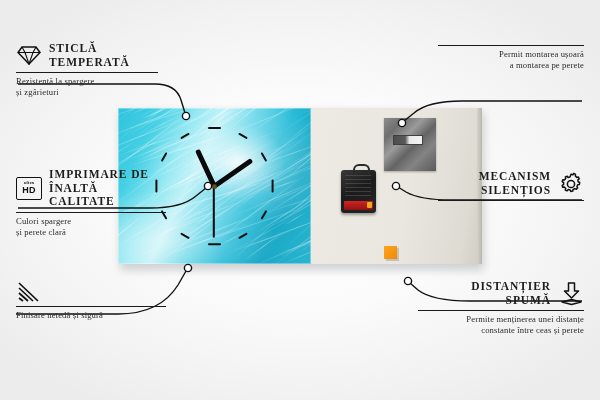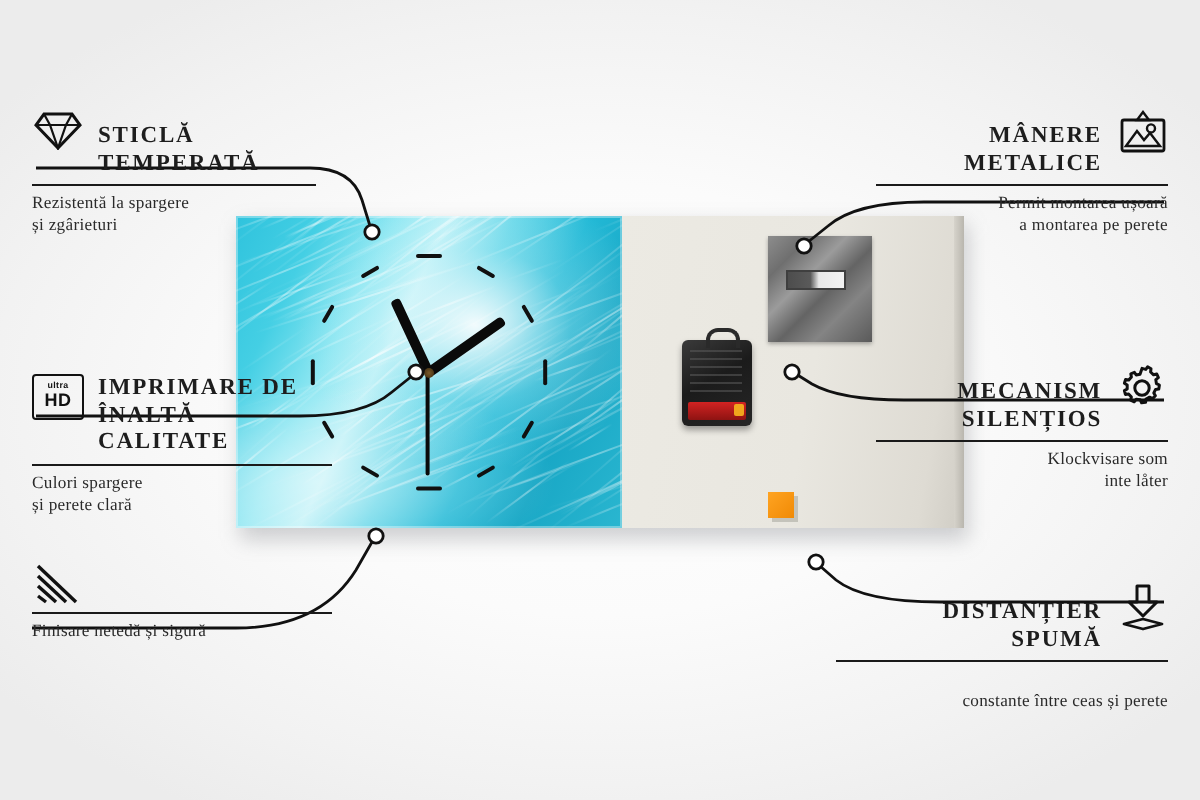--- a/index.html
+++ b/index.html
@@ -55,21 +55,21 @@
   .hand{position:absolute;background:#0a0a0a;transform-origin:left center;border-radius:2px;}
   .pin{position:absolute;width:5px;height:5px;border-radius:50%;
     background:radial-gradient(circle,#7a5a2a,#3a2a10);}
   
   svg.lines{position:absolute;left:0;top:0;width:600px;height:400px;pointer-events:none;}
   
   .label{position:absolute;}
   .label .head{display:flex;align-items:center;gap:7px;}
   .label.right .head{justify-content:flex-end;}
   .ttl{font-family:"Liberation Serif",serif;font-weight:700;font-size:11.5px;
-    letter-spacing:.9px;color:#1d1d1d;line-height:13.5px;text-transform:uppercase;margin-top:20px;}
+    letter-spacing:.9px;color:#1d1d1d;line-height:13.5px;text-transform:uppercase;}
   .label.right .ttl{text-align:right;}
   .rule{height:1px;background:#1a1a1a;margin:3px 0 3px 0;}
   .sub{font-family:Liberation Serif, serif;font-size:8.6px;color:#2a2a2a;
     line-height:11px;letter-spacing:.15px;}
   .label.right .sub{text-align:right;}
   .ico{flex:0 0 auto;display:flex;align-items:center;justify-content:center;
     width:26px;height:23px;color:#111;}
   .ico svg{display:block;}
   .hdbox{width:24px;height:21px;border:1.4px solid #111;border-radius:2px;
     display:flex;flex-direction:column;align-items:center;justify-content:center;line-height:1;}
@@ -332,56 +332,44 @@
               <path d="M2 16 L6 19"></path>
             </g>
           </svg>
       </span>
     </div>
     <div class="rule"></div>
     <div class="sub"><span>Finisare netedă și sigură</span></div>
   </div>
 
   <div class="label right" style="left:438px;top:42px;width:146px;">
-    <div class="head">
-      <span class="ttl"><span>MÂNERE</span><br><span>METALICE</span></span>
-      <span class="ico">
-        <svg width="25" height="22" viewBox="0 0 25 22">
-            <path d="M12.5 1 L9.5 5 h6 z" fill="none" stroke="#111" stroke-width="1.2"></path>
-            <rect x="2" y="5" width="21" height="15.5" rx="1" fill="none" stroke="#111" stroke-width="1.4"></rect>
-            <path d="M4 18 L9.5 10.5 L13 15 L16 11.5 L21 18 z" fill="none" stroke="#111" stroke-width="1.2"></path>
-            <circle cx="16.5" cy="9.2" r="2" fill="none" stroke="#111" stroke-width="1.2"></circle>
-          </svg>
-      </span>
-    </div>
     <div class="rule"></div>
     <div class="sub"><span>Permit montarea ușoară</span><br><span>a montarea pe perete</span></div>
   </div>
 
   <div class="label right" style="left:438px;top:170px;width:146px;">
     <div class="head">
       <span class="ttl"><span>MECANISM</span><br><span>SILENȚIOS</span></span>
       <span class="ico">
         <svg width="24" height="24" viewBox="0 0 24 24">
             <path d="M12 2.2l1.9.5.9-1.3 1.7 1-.2 1.6 1.5 1.4 1.6-.4.8 1.8-1.3 1 .3 2 1.5.7-.3 2-1.6.2-.9 1.8.8 1.4-1.4 1.4-1.5-.7-1.8.9-.2 1.6-2 .3-.7-1.5-2-.3-1 1.3-1.8-.8.4-1.6-1.4-1.5-1.6.2-.5-1.9 1.4-.8v-2l-1.4-.9.6-1.9 1.6.3 1.3-1.5-.3-1.6 1.8-.7.9 1.3 1.9-.4z" fill="none" stroke="#111" stroke-width="1.5" stroke-linejoin="round"></path>
             <circle cx="12" cy="12" r="3.6" fill="none" stroke="#111" stroke-width="1.5"></circle>
           </svg>
       </span>
     </div>
     <div class="rule"></div>
-    <div class="sub"><span>Klockvisare som</span><br><span>inte låter</span></div>
   </div>
 
   <div class="label right" style="left:418px;top:280px;width:166px;">
     <div class="head">
       <span class="ttl"><span>DISTANȚIER</span><br><span>SPUMĂ</span></span>
       <span class="ico">
         <svg width="25" height="24" viewBox="0 0 25 24">
             <path d="M9.5 1 h6 v8 h4 l-7 7 -7 -7 h4 z" fill="none" stroke="#111" stroke-width="1.5" stroke-linejoin="round"></path>
             <path d="M12.5 17.5 L22 20 L12.5 22.5 L3 20 z" fill="none" stroke="#111" stroke-width="1.4" stroke-linejoin="round"></path>
           </svg>
       </span>
     </div>
     <div class="rule"></div>
-    <div class="sub"><br><span>constante între ceas și perete</span></div>
+    <div class="sub"><span>Permite menținerea unei distanțe</span><br><span>constante între ceas și perete</span></div>
   </div>
 
 </div>
 
 </body></html>

